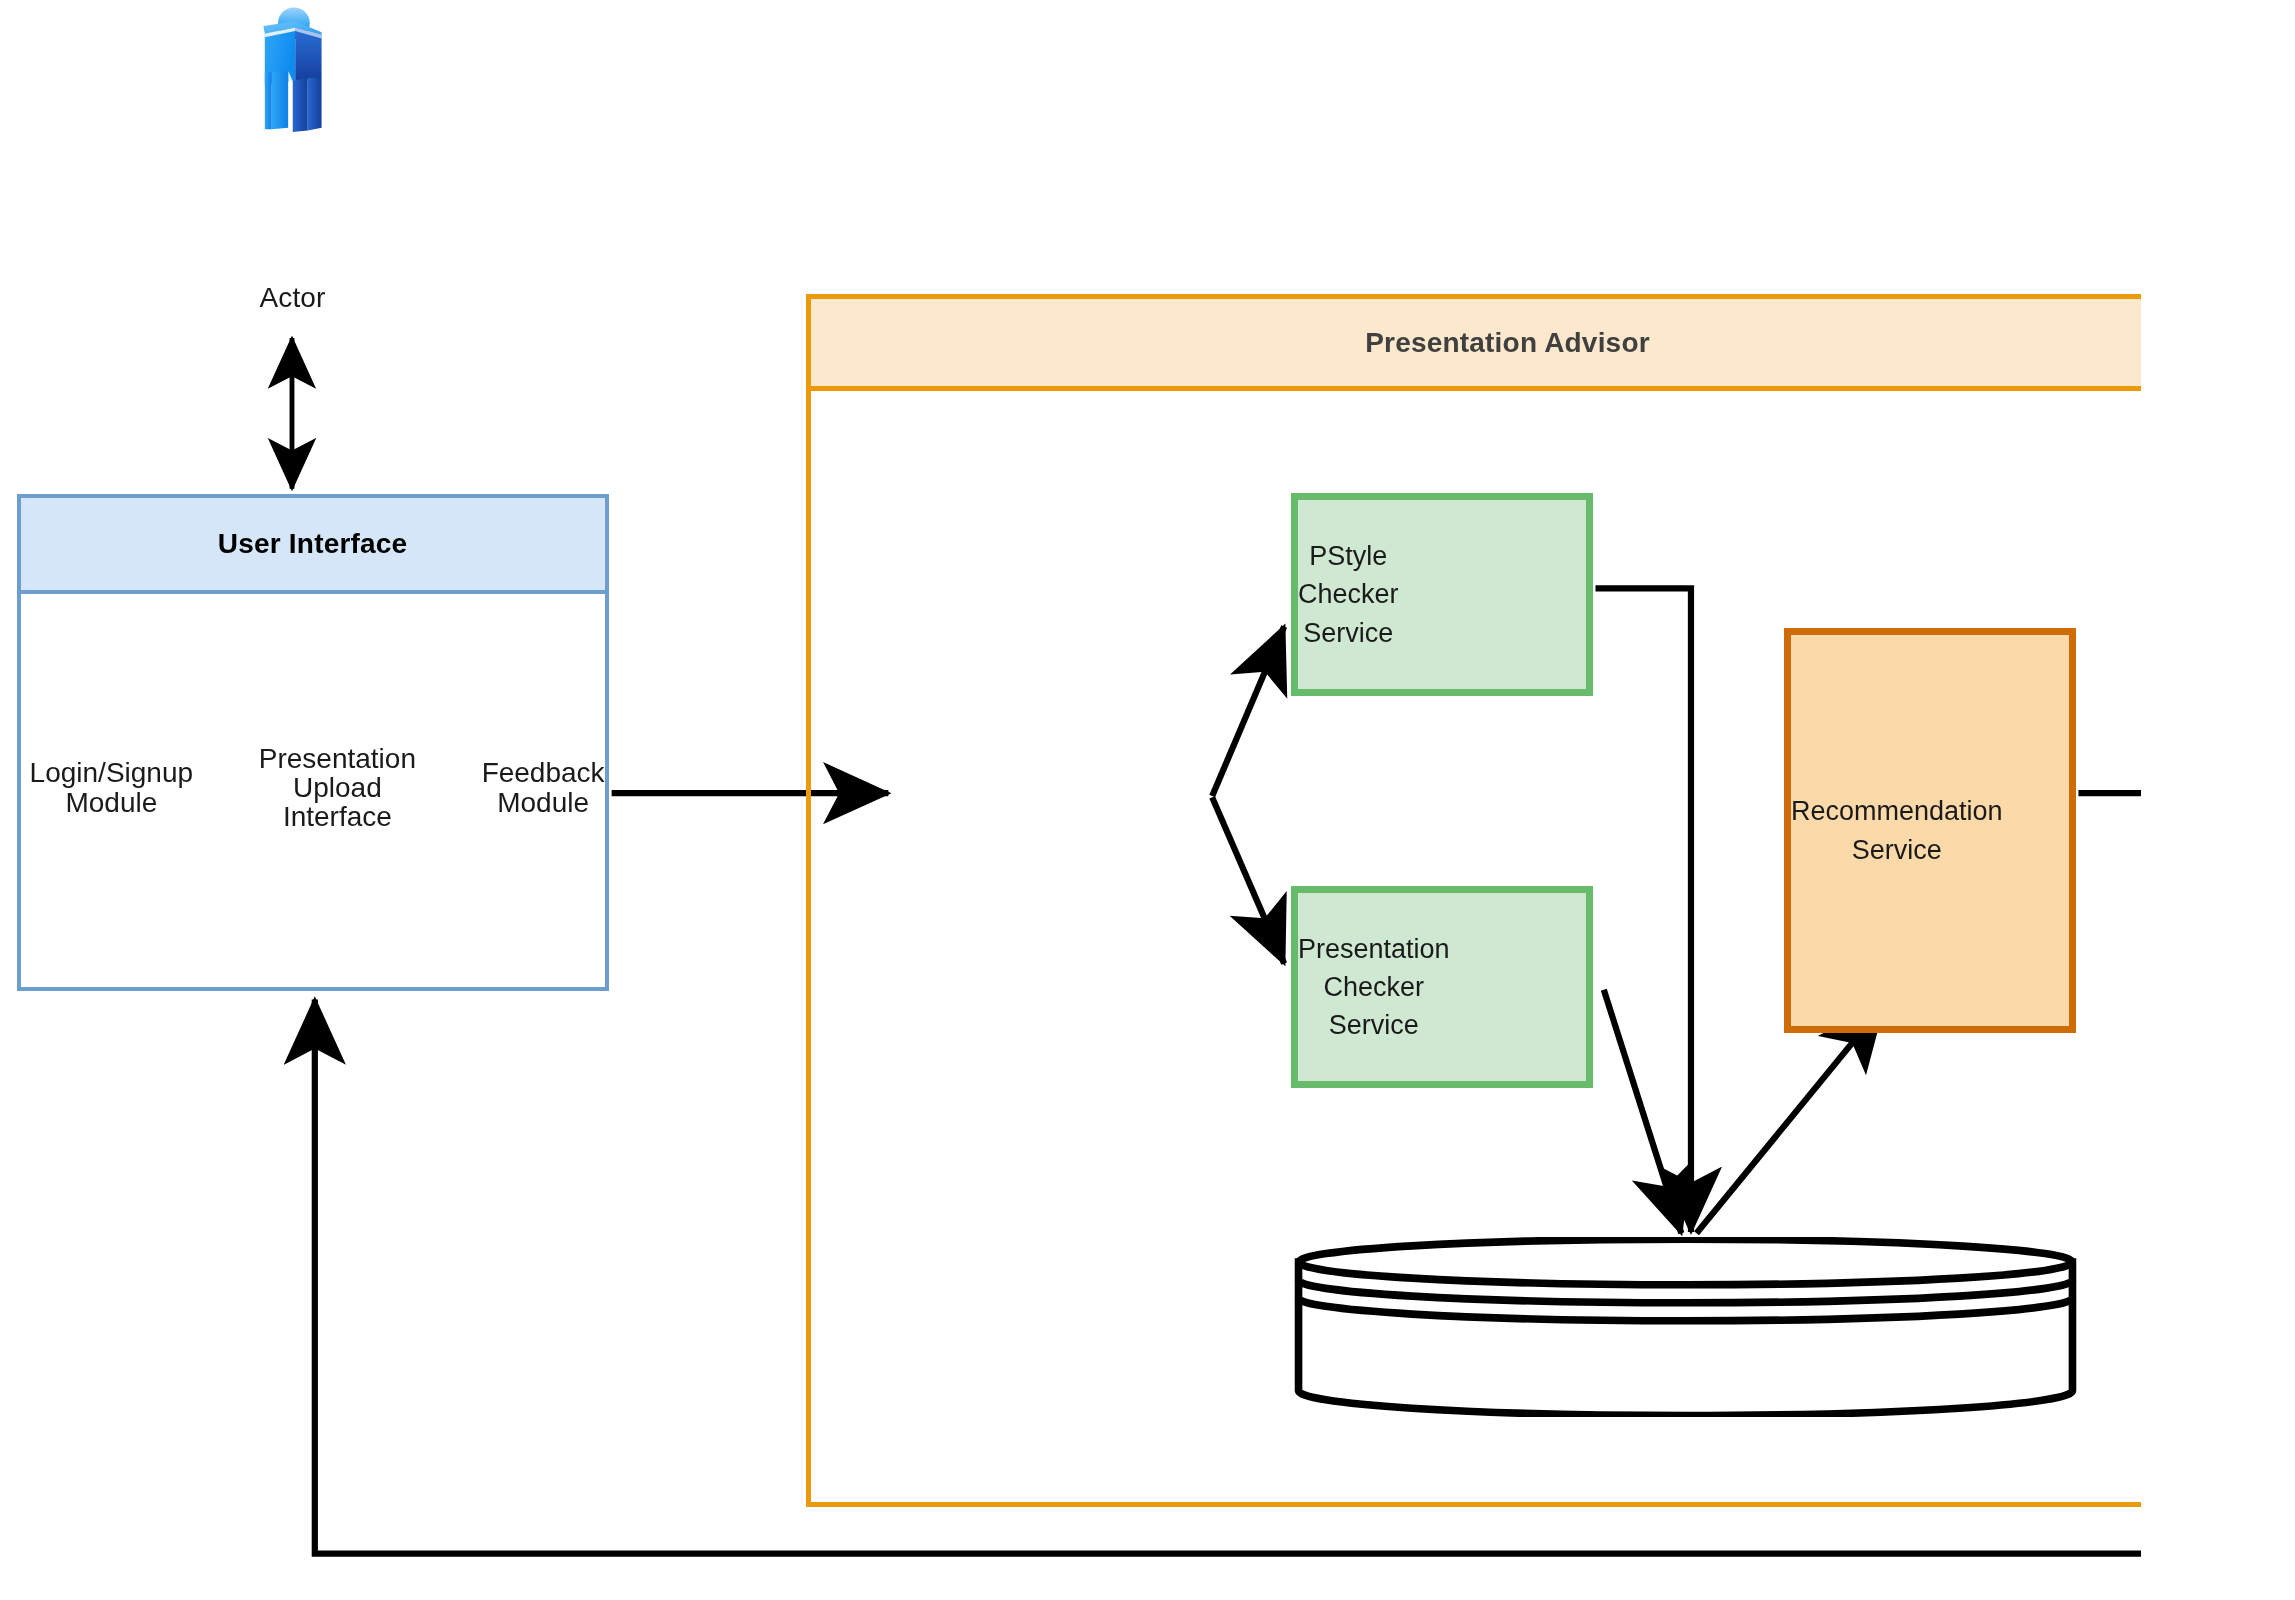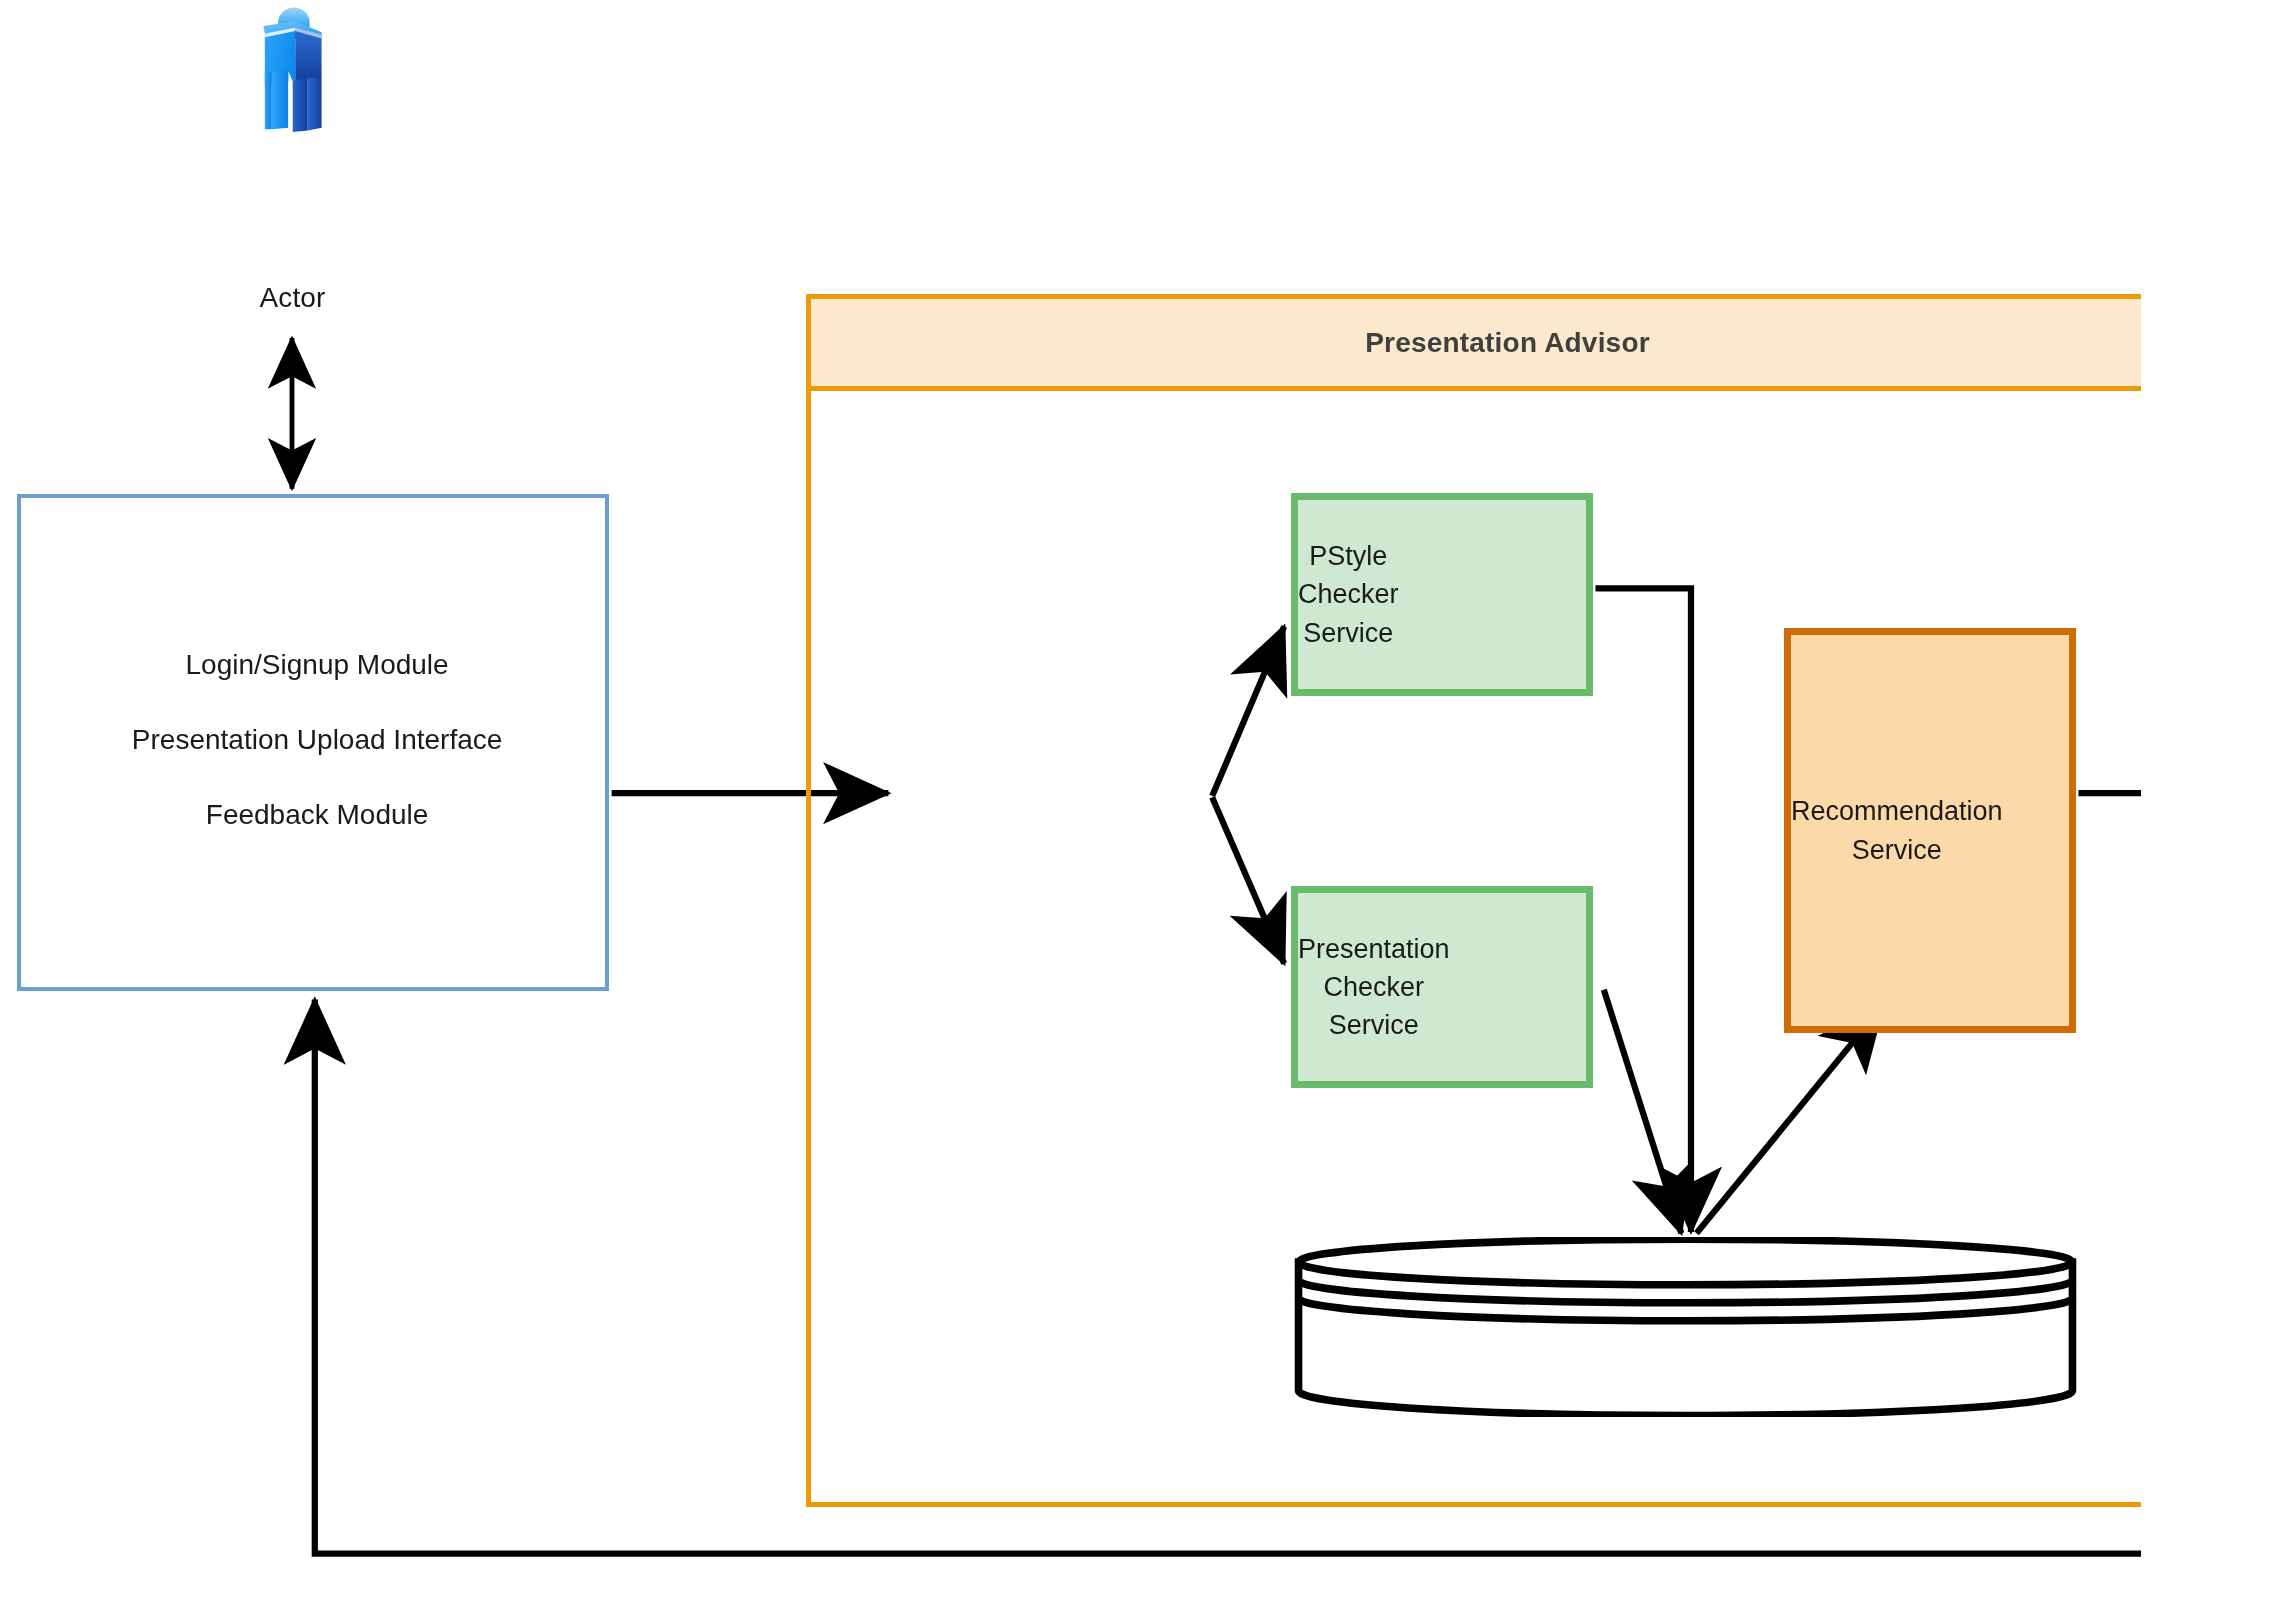--- a/index.html
+++ b/index.html
@@ -74,21 +74,21 @@
     align-items: center;
     justify-content: center;
     font-weight: bold;
     font-size: 28px;
     color: #000;
     letter-spacing: 0.2px;
   }
   .ui-body {
     flex: 1;
     display: flex;
-    flex-direction: column;
+    flex-direction: row;
     align-items: center;
     justify-content: center;
     gap: 46px;
     padding-bottom: 5.5px;
     padding-left: 9px;
   }
   .ui-item {
     font-size: 28px;
     color: #1a1a1a;
     text-align: center;
@@ -272,20 +272,21 @@
     <path d="M76,104 L96,104 L96,176 L76,180 Z" fill="url(#gLegR)"></path>
     <path d="M48,94 L54,108 L54,182 L48,176 Z" fill="#ffffff" opacity="0.9"></path>
   </svg>
   <div class="actor-label">Actor</div>
 
   <div class="node advisor-box">
     <div class="advisor-header">Presentation Advisor</div>
   </div>
 
   <div class="node ui-box">
+    <div class="ui-header">User Interface</div>
     <div class="ui-body">
       <div class="ui-item">Login/Signup Module</div>
       <div class="ui-item">Presentation Upload Interface</div>
       <div class="ui-item">Feedback Module</div>
     </div>
   </div>
 
 
   <div class="node svc svc-pstyle">
     <div>

